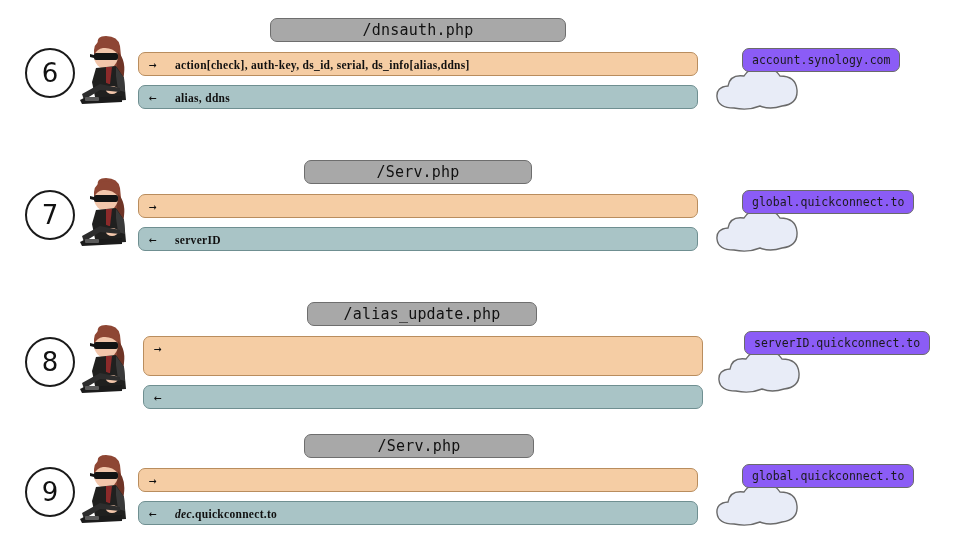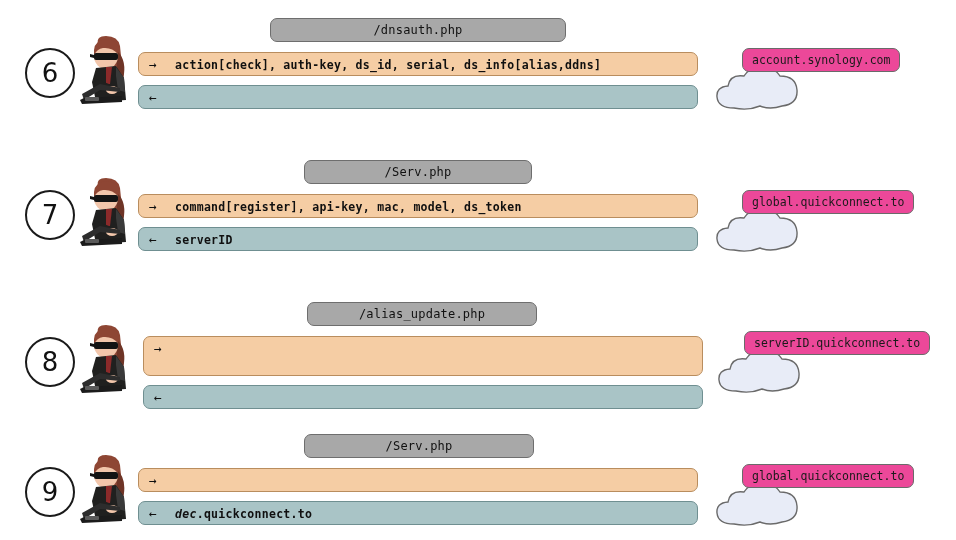--- a/index.html
+++ b/index.html
@@ -50,21 +50,21 @@
   .endpoint {
     position: absolute;
     height: 24px;
     background: #a8a8a8;
     border: 1px solid #6e6e6e;
     border-radius: 7px;
     box-sizing: border-box;
     display: flex;
     align-items: center;
     justify-content: center;
-    font-size: 12px;
+    font-size: 15px;
     letter-spacing: 0.2px;
     color: #111;
   }
 
   
   .bar {
     position: absolute;
     box-sizing: border-box;
     border-radius: 7px;
     display: flex;
@@ -90,33 +90,34 @@
     font-size: 13px;
     font-weight: normal;
     line-height: 16px;
     text-align: left;
     padding-left: 2px;
   }
   .bar .txt {
     flex: 1 1 auto;
     white-space: normal;
     word-break: normal;
+    font-family: Liberation Serif, serif;
   }
   .bar .txt .ital { font-style: italic; text-align: right; }
 
   
   .cloud-group { position: absolute; }
   .cloud-svg { position: absolute; left: 0; top: 16px; }
   .cloud-label {
     position: absolute;
     left: 32px;
     top: 0;
     height: 24px;
     padding: 0 9px;
-    background: #ec4899;
+    background: #8b5cf6;
     border: 1px solid #6a6a6a;
     border-radius: 7px;
     box-sizing: border-box;
     display: flex;
     align-items: center;
     font-size: 11.5px;
     color: #1a1a1a;
     white-space: nowrap;
   }
 </style>
@@ -147,20 +148,21 @@
 
   <div class="endpoint" style="left:270px; top:18px; width:296px;">/dnsauth.php</div>
 
   <div class="bar request" style="left:138px; top:52px; width:560px; height:24px;">
     <span class="arrow">→</span>
     <span class="txt">action[check], auth-key, ds_id, serial, ds_info[alias,ddns]</span>
   </div>
 
   <div class="bar response" style="left:138px; top:85px; width:560px; height:24px;">
     <span class="arrow">←</span>
+    <span class="txt">alias, ddns</span>
   </div>
 
   <div class="cloud-group" style="left:710px; top:48px;">
     <svg class="cloud-svg" width="96" height="48" viewBox="0 0 96 48">
       <path d="M24 44 Q8 44 7 33 Q6 23 18 22 Q20 10 34 12 Q40 2 52 6 Q64 2 70 12 Q86 12 87 26 Q88 40 72 42 Q60 46 50 42 Q38 47 24 44 Z" fill="#e8ecf7" stroke="#6a6a6a" stroke-width="1.4"></path>
     </svg>
     <div class="cloud-label">account.synology.com</div>
   </div>
 </div>
 
@@ -183,21 +185,20 @@
       <path d="M6 60 L24 50 L44 54 L44 58 L24 56 L8 66 Z" fill="#2d2d2d"></path>
       <path d="M4 66 L8 64 L46 62 L46 68 L6 70 Z" fill="#1b1b1b"></path>
       <rect x="9" y="63" width="14" height="4" rx="1" fill="#5a5a5a"></rect>
     </svg>
   </div>
 
   <div class="endpoint" style="left:304px; top:18px; width:228px;">/Serv.php</div>
 
   <div class="bar request" style="left:138px; top:52px; width:560px; height:24px;">
     <span class="arrow">→</span>
-    <span class="txt">command[register], api-key, mac, model, ds_token</span>
   </div>
 
   <div class="bar response" style="left:138px; top:85px; width:560px; height:24px;">
     <span class="arrow">←</span>
     <span class="txt">serverID</span>
   </div>
 
   <div class="cloud-group" style="left:710px; top:48px;">
     <svg class="cloud-svg" width="96" height="48" viewBox="0 0 96 48">
       <path d="M24 44 Q8 44 7 33 Q6 23 18 22 Q20 10 34 12 Q40 2 52 6 Q64 2 70 12 Q86 12 87 26 Q88 40 72 42 Q60 46 50 42 Q38 47 24 44 Z" fill="#e8ecf7" stroke="#6a6a6a" stroke-width="1.4"></path>

